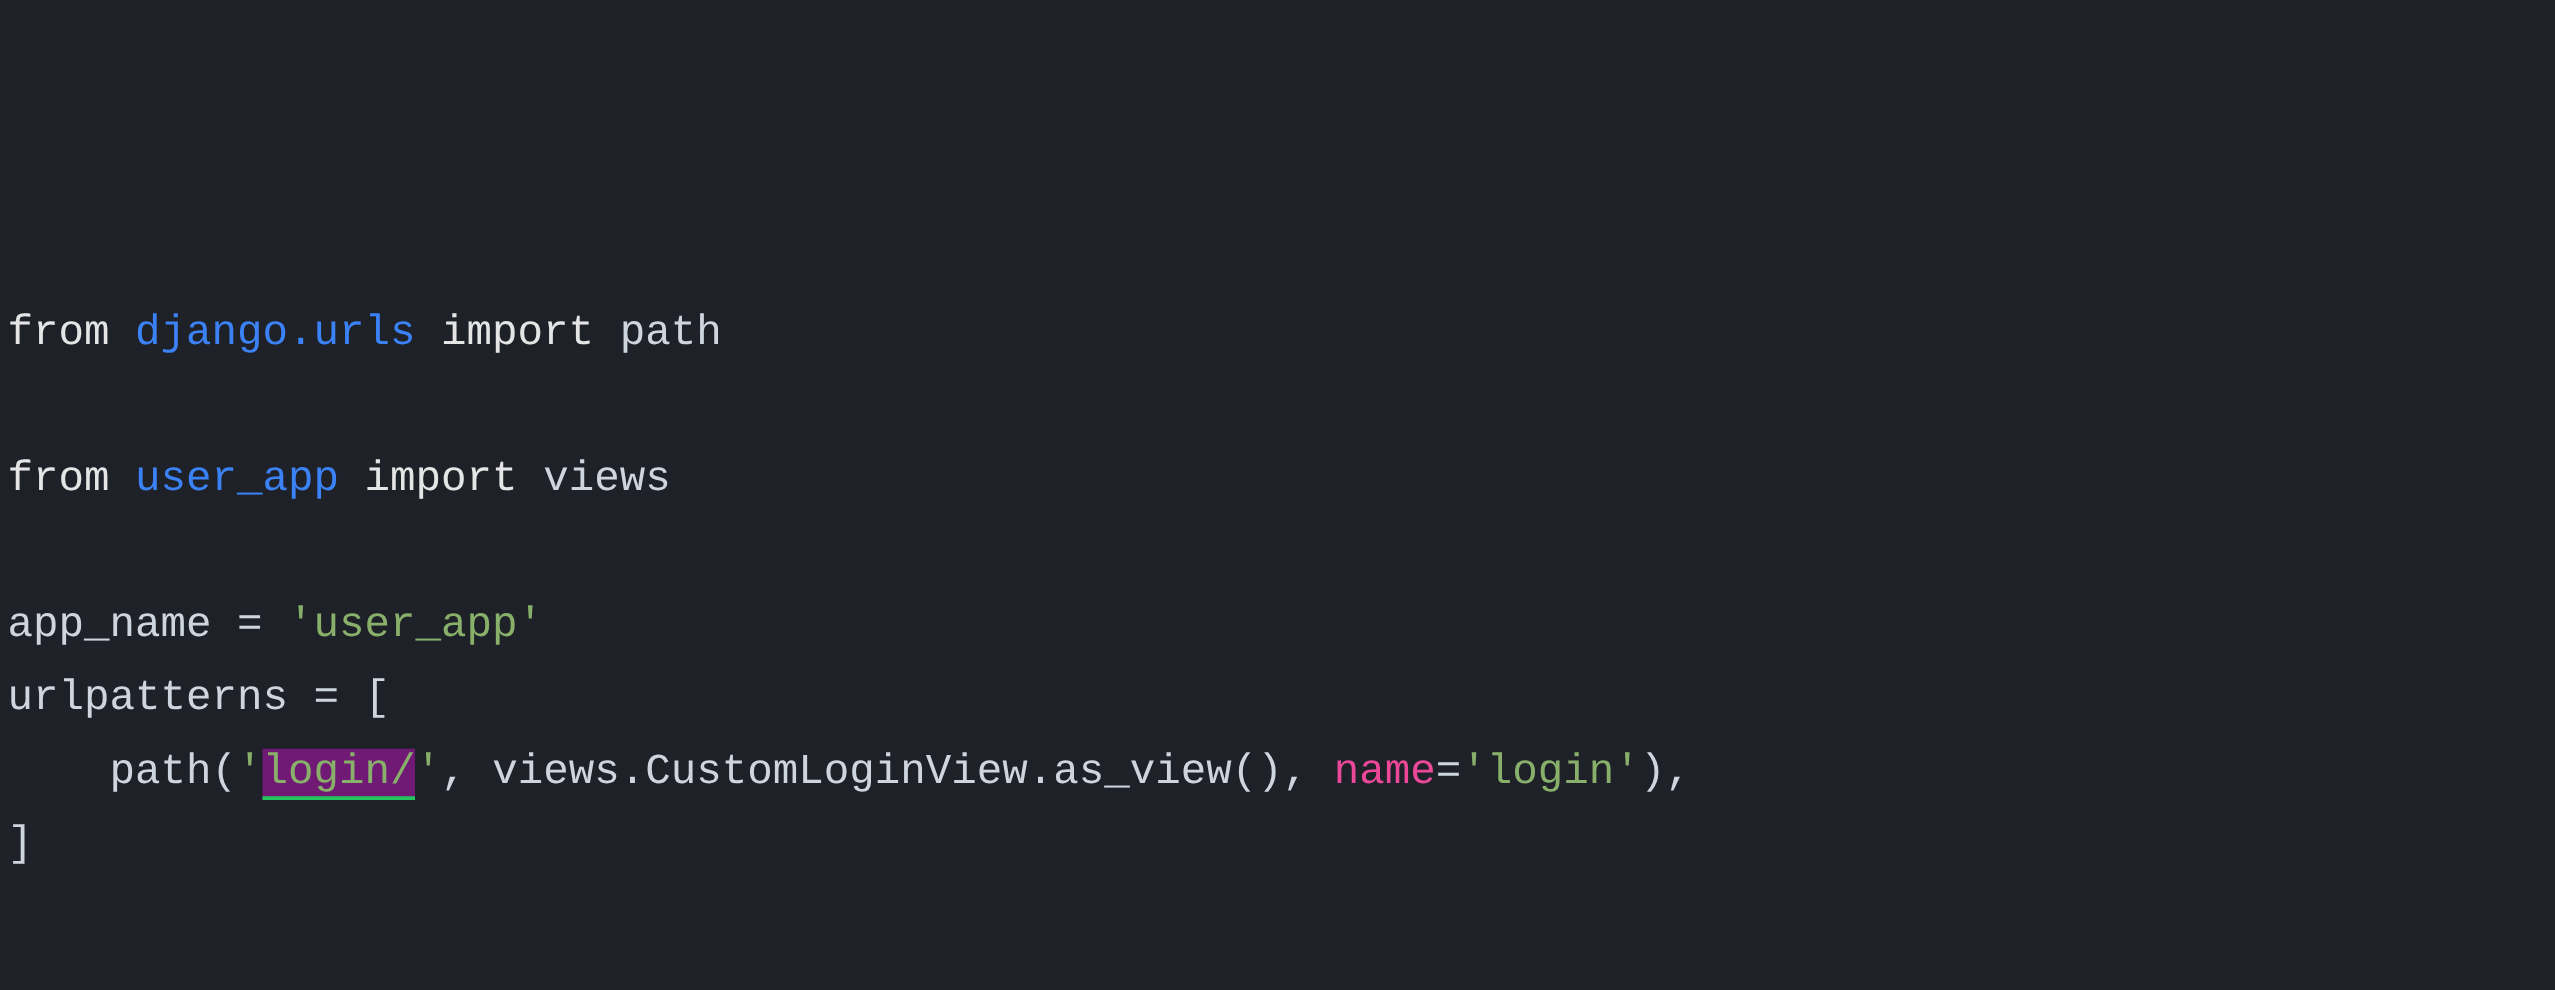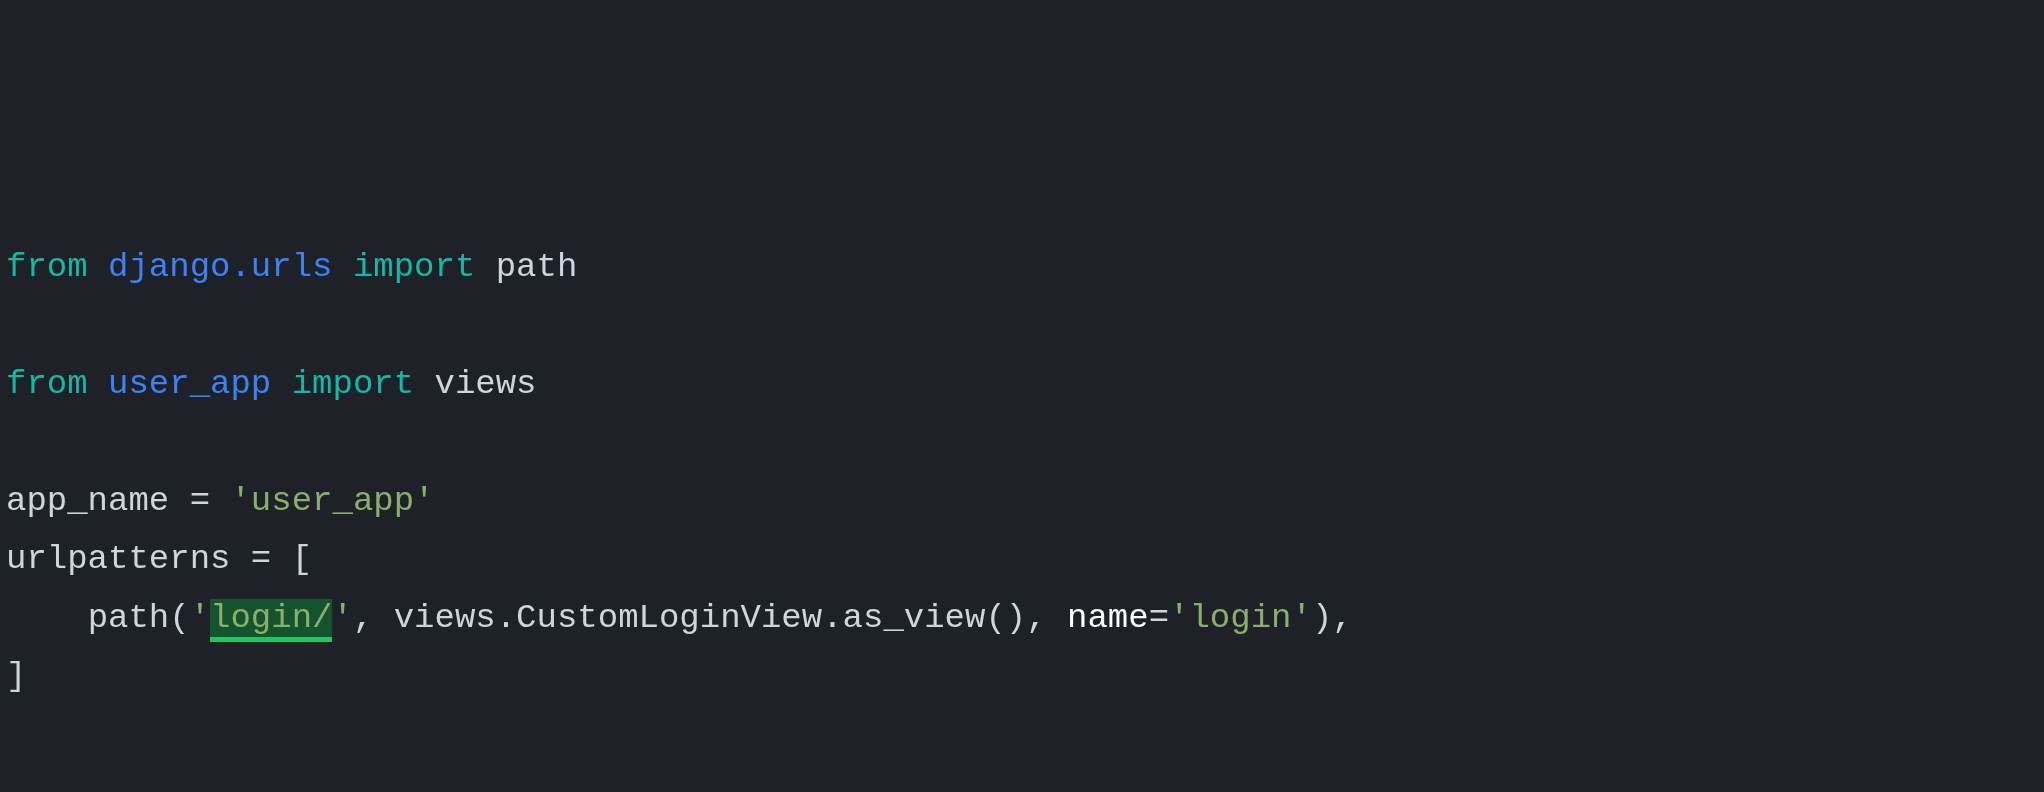--- a/index.html
+++ b/index.html
@@ -15,46 +15,46 @@
     color: #abb2bf;
     padding: 4px 0;
     white-space: pre;
     overflow: hidden;
   }
   .code-line {
     display: block;
     padding: 0 6px;
   }
   .tk-keyword {
-    color: #14b8a6;
+    color: #e5e5e5;
   }
   .tk-module {
     color: #3b82f6;
   }
   .tk-default {
     color: #cfd5df;
   }
   .tk-operator {
     color: #cfd5df;
   }
   .tk-bracket {
     color: #cfd5df;
   }
   .tk-string {
     color: #89b06a;
   }
   .tk-param {
-    color: #ffffff;
+    color: #ec4899;
   }
   .tk-func {
     color: #cfd5df;
   }
   .tk-selection {
-    background-color: #14532d;
-    border-bottom: 5px solid #22c55e;
+    background-color: #701a75;
+    border-bottom: 3px solid #22c55e;
     padding-bottom: 0;
   }
 </style>
 </head>
 <body>
 
 
 
 <div class="code-editor"><span class="code-line"><span class="tk-keyword">from</span> <span class="tk-module">django.urls</span> <span class="tk-keyword">import</span> <span class="tk-default">path</span></span><span class="code-line"> </span><span class="code-line"><span class="tk-keyword">from</span> <span class="tk-module">user_app</span> <span class="tk-keyword">import</span> <span class="tk-default">views</span></span><span class="code-line"> </span><span class="code-line"><span class="tk-default">app_name</span><span class="tk-operator"> = </span><span class="tk-string">'</span><span class="tk-string">user_app</span><span class="tk-string">'</span></span><span class="code-line"><span class="tk-default">urlpatterns</span><span class="tk-operator"> = </span><span class="tk-bracket">[</span></span><span class="code-line"><span>    </span><span class="tk-func">path</span><span class="tk-bracket">(</span><span class="tk-string">'</span><span class="tk-string tk-selection">login/</span><span class="tk-string">'</span><span class="tk-default">, </span><span class="tk-default">views.CustomLoginView.as_view</span><span class="tk-bracket">()</span><span class="tk-default">, </span><span class="tk-param">name</span><span class="tk-operator">=</span><span class="tk-string">'</span><span class="tk-string">login</span><span class="tk-string">'</span><span class="tk-bracket">),</span></span><span class="code-line"><span class="tk-bracket">]</span></span></div>
 

